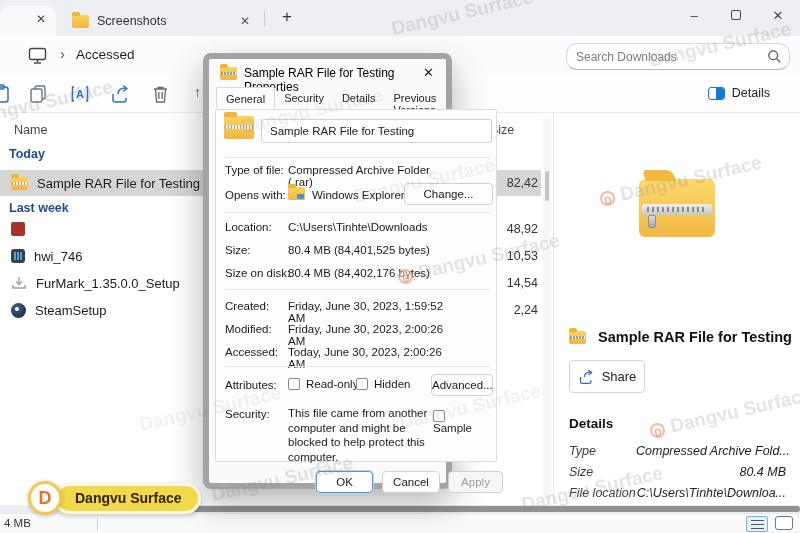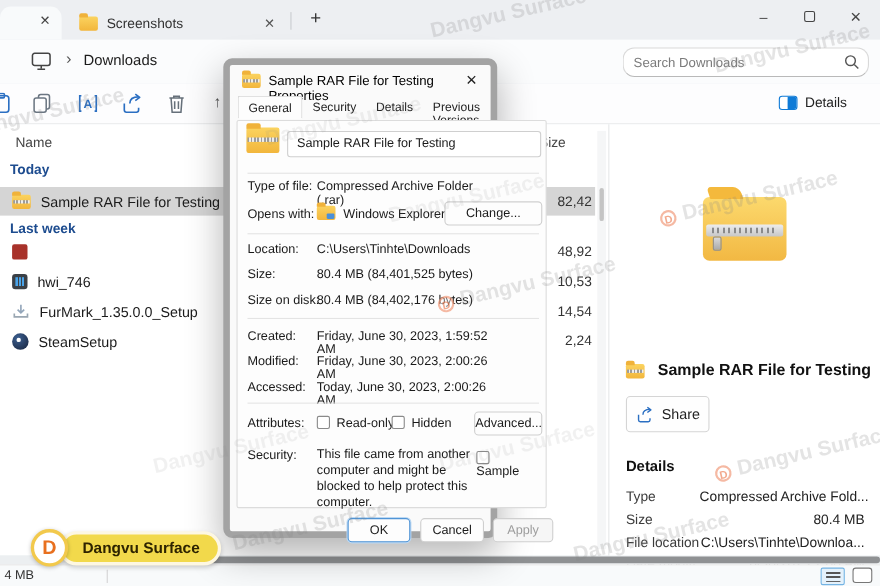--- a/index.html
+++ b/index.html
@@ -63,21 +63,21 @@
   .bigzip { position:absolute; left:85px; top:66px; width:76px; height:58px; border-radius:6px; background:linear-gradient(180deg,#fcd96d,#f2b843); }
   .bigzip .tab2 { position:absolute; left:5px; top:-9px; width:30px; height:11px; background:#f4b93c; border-radius:4px 6px 0 0; transform:skewX(18deg); }
   .bigzip .strip { position:absolute; left:3px; right:3px; top:25px; height:11px; border-radius:2px; background:linear-gradient(#ededed,#c7c7c7); }
   .bigzip .teeth { position:absolute; left:8px; right:8px; top:28px; height:5px;
      background:repeating-linear-gradient(90deg,#8a8a8a 0 2px,transparent 2px 5px); }
   .bigzip .pull { position:absolute; left:9px; top:36px; width:8px; height:13px; background:linear-gradient(#d9d9d9,#a9a9a9); border:1px solid #8f8f8f; border-radius:2px; }
   .rtitle { position:absolute; left:15px; top:216px; display:flex; align-items:center; gap:12px; }
   .rtitle b { font-size:14.5px; color:#111; }
   .share-btn { position:absolute; left:15px; top:247px; width:76px; height:33px; border:1px solid #d5d5d5; border-radius:4px; background:#fefefe; display:flex; align-items:center; justify-content:center; gap:7px; font-size:13px; color:#222; }
   .rhead { position:absolute; left:15px; top:303px; font-size:13.5px; font-weight:bold; color:#111; }
-  .drow { position:absolute; left:15px; width:217px; height:18px; font-size:12.5px; }
+  .drow { position:absolute; left:15px; width:217px; height:18px; font-size:12.5px;font-style:italic; }
   .drow .l { position:absolute; left:0; color:#3c3c3c; }
   .drow .v { position:absolute; right:0; color:#222; text-align:right; max-width:150px; white-space:nowrap; }
 
   
   .hscroll { position:absolute; left:0; top:505px; width:800px; height:8px; background:#eceff1; }
   .hscroll i { position:absolute; left:92px; top:1px; width:708px; height:6px; background:#8f9193; border-radius:3px; }
   .statusbar { position:absolute; left:0; top:513px; width:800px; height:20px; background:#f8fafb; border-top:1px solid #e8e8e8; }
   .statusbar .sz { position:absolute; left:4px; top:3px; font-size:11.5px; color:#333; }
   .statusbar .div { position:absolute; left:97px; top:4px; width:1px; height:12px; background:#d4d4d4; }
   .view-list { position:absolute; right:32px; top:2px; width:22px; height:16px; border:1px solid #74b4e4; background:#e4f1fb; border-radius:2px; }
@@ -140,21 +140,21 @@
 
 <div class="navbar">
   <span class="pc-icon">
     <svg width="19" height="17" viewBox="0 0 19 17">
         <rect x="1.5" y="1.5" width="16" height="11" rx="2" fill="none" stroke="#444" stroke-width="1.4"></rect>
         <line x1="6" y1="16" x2="13" y2="16" stroke="#444" stroke-width="1.4"></line>
         <line x1="9.5" y1="13" x2="9.5" y2="15.5" stroke="#444" stroke-width="1.4"></line>
       </svg>
   </span>
   <span class="chev">›</span>
-  <span class="crumb">Downloads</span>
+  <span class="crumb">Accessed</span>
   <div class="searchbox">
     <input placeholder="Search Downloads" style="">
     <span class="mag">
       <svg width="15" height="15" viewBox="0 0 15 15">
           <circle cx="6.2" cy="6.2" r="4.4" fill="none" stroke="#555" stroke-width="1.3"></circle>
           <line x1="9.6" y1="9.6" x2="13.3" y2="13.3" stroke="#555" stroke-width="1.3"></line>
         </svg>
     </span>
   </div>
 </div>

